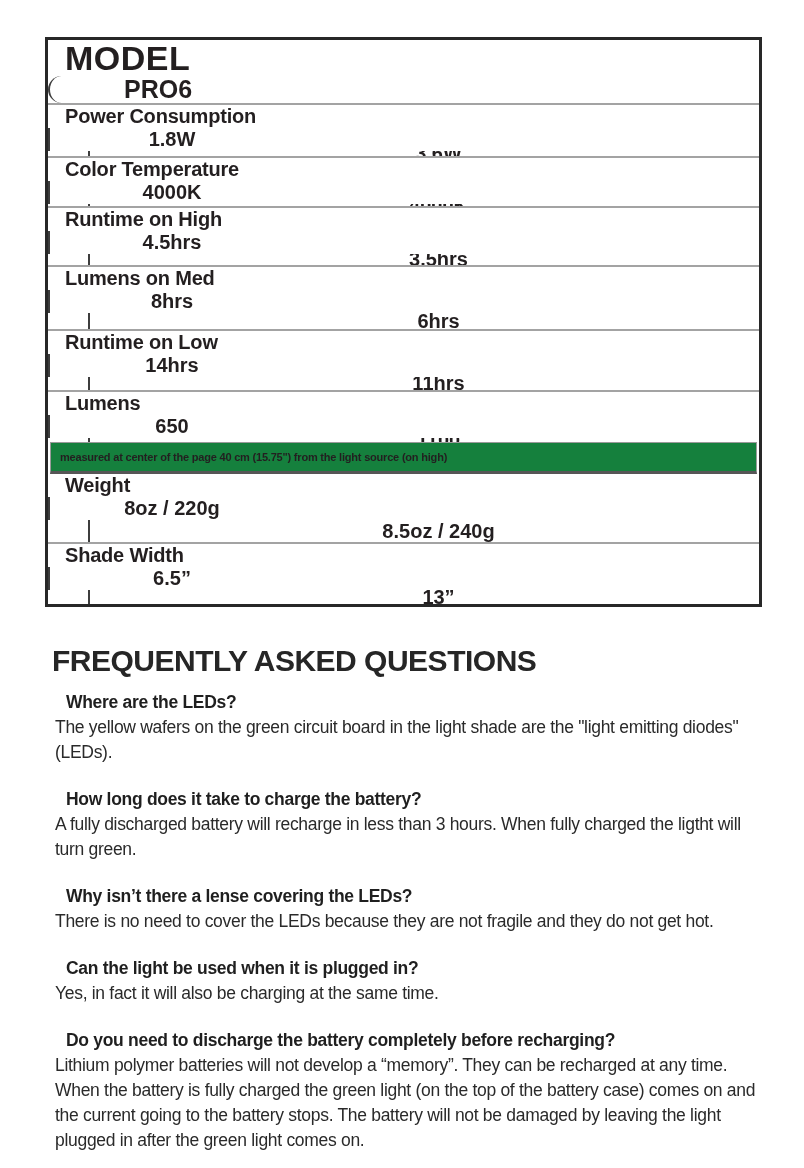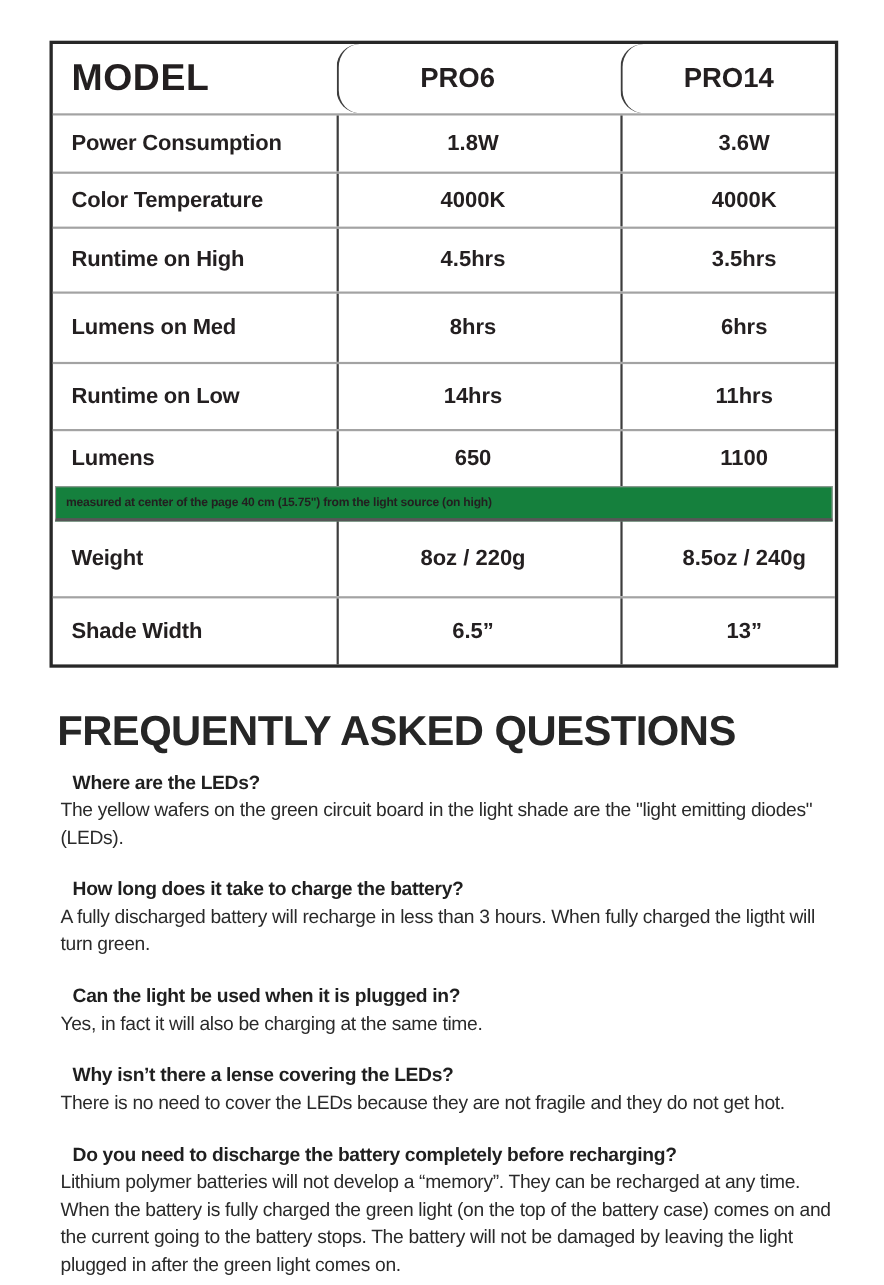--- a/index.html
+++ b/index.html
@@ -24,21 +24,21 @@
     width: 717px;
     height: 570px;
     border: 3px solid #282828;
     box-sizing: border-box;
     display: flex;
     flex-direction: column;
     background: #ffffff;
   }
   .t-row {
     display: flex;
-    flex-direction: row;
+    flex-direction: column;
     box-sizing: border-box;
     flex: 0 0 auto;
   }
   .t-row.sep { border-top: 2px solid #a3a3a3; }
   .cell {
     box-sizing: border-box;
     display: flex;
     align-items: center;
     overflow: hidden;
   }
@@ -70,21 +70,21 @@
   }
 
   
   .faq {
     position: absolute;
     left: 52px;
     top: 644px;
     width: 716px;
   }
   .faq-title {
-    font-size: 38px;
+    font-size: 30px;
     font-weight: bold;
     letter-spacing: -0.5px;
     color: #262626;
     margin: 0 0 12px 0;
   }
   .faq-item { margin: 0 0 22px 3px; }
   .faq-q {
     font-size: 17.5px;
     font-weight: bold;
     line-height: 25px;
@@ -173,28 +173,28 @@
       <div class="faq-q">Where are the LEDs?</div>
       <div class="faq-a">The yellow wafers on the green circuit board in the light shade are the "light emitting diodes" (LEDs).</div>
     </div>
 
     <div class="faq-item">
       <div class="faq-q">How long does it take to charge the battery?</div>
       <div class="faq-a">A fully discharged battery will recharge in less than 3 hours. When fully charged the ligtht will turn green.</div>
     </div>
 
     <div class="faq-item">
+      <div class="faq-q">Why isn’t there a lense covering the LEDs?</div>
+      <div class="faq-a">There is no need to cover the LEDs because they are not fragile and they do not get hot.</div>
+    </div>
+
+    <div class="faq-item">
       <div class="faq-q">Can the light be used when it is plugged in?</div>
       <div class="faq-a">Yes, in fact it will also be charging at the same time.</div>
     </div>
 
     <div class="faq-item">
-      <div class="faq-q">Why isn’t there a lense covering the LEDs?</div>
-      <div class="faq-a">There is no need to cover the LEDs because they are not fragile and they do not get hot.</div>
-    </div>
-
-    <div class="faq-item">
       <div class="faq-q">Do you need to discharge the battery completely before recharging?</div>
       <div class="faq-a">Lithium polymer batteries will not develop a “memory”.  They can be recharged at any time. When the battery is fully charged the green light (on the top of the battery case) comes on and the current going to the battery stops. The battery will not be damaged by leaving the light plugged in after the green light comes on.</div>
     </div>
   </div>
 
 </div>
 
 </body></html>

